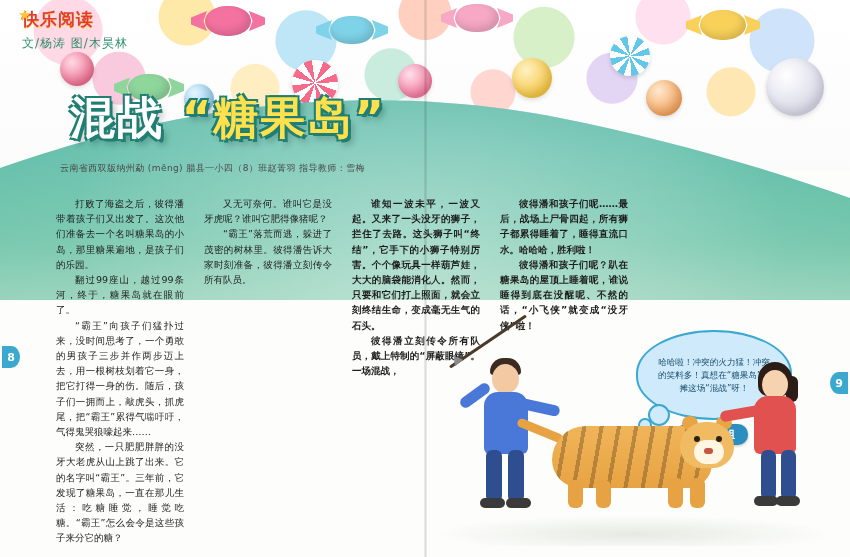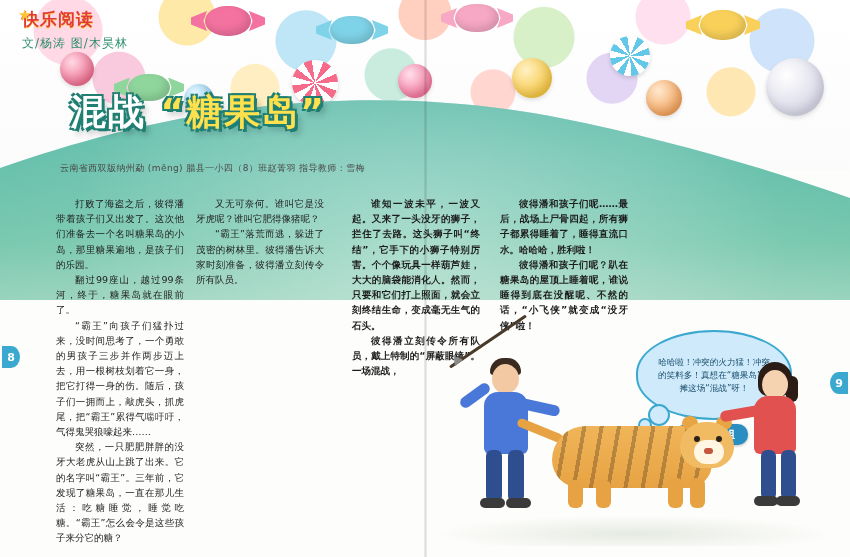--- a/index.html
+++ b/index.html
@@ -89,21 +89,21 @@
   .logo-sub{
     font-size:12px;color:#2f8f6e;letter-spacing:1px;margin-top:4px;
   }
   .logo-star{
     position:absolute;left:-4px;top:-2px;color:#ffc533;font-size:15px;
   }
 
   
   .title{
     position:absolute;left:70px;top:88px;
-    font-size:36px;font-weight:bold;letter-spacing:2px;
+    font-size:45px;font-weight:bold;letter-spacing:2px;
     color:#ffffff;
     text-shadow:
       3px 3px 0 #1f7f72,
       -2px -2px 0 #1f7f72,
       2px -2px 0 #1f7f72,
       -2px 2px 0 #1f7f72,
       5px 6px 6px rgba(0,0,0,.25);
   }
   .title .hl{color:#ffe14d;}
 
@@ -126,21 +126,21 @@
     position:absolute;left:56px;top:196px;width:780px;height:330px;
   }
   .col{
     position:absolute;top:0;width:128px;
     font-size:9.5px;line-height:15.2px;color:#1d1d1d;
     text-align:justify;
     font-family:"DejaVu Sans","Liberation Sans",sans-serif;
   }
   .col p{margin:0 0 0 0;text-indent:19px;}
   .c1{left:0;}
-  .c2{left:140px;}
+  .c2{left:148px;}
   .c3{left:296px;}
   .c4{left:444px;}
 
   .col.short{height:150px;font-weight:bold;}
 
   
   .illo{
     position:absolute;left:432px;top:330px;width:400px;height:222px;
   }
   .ground{

